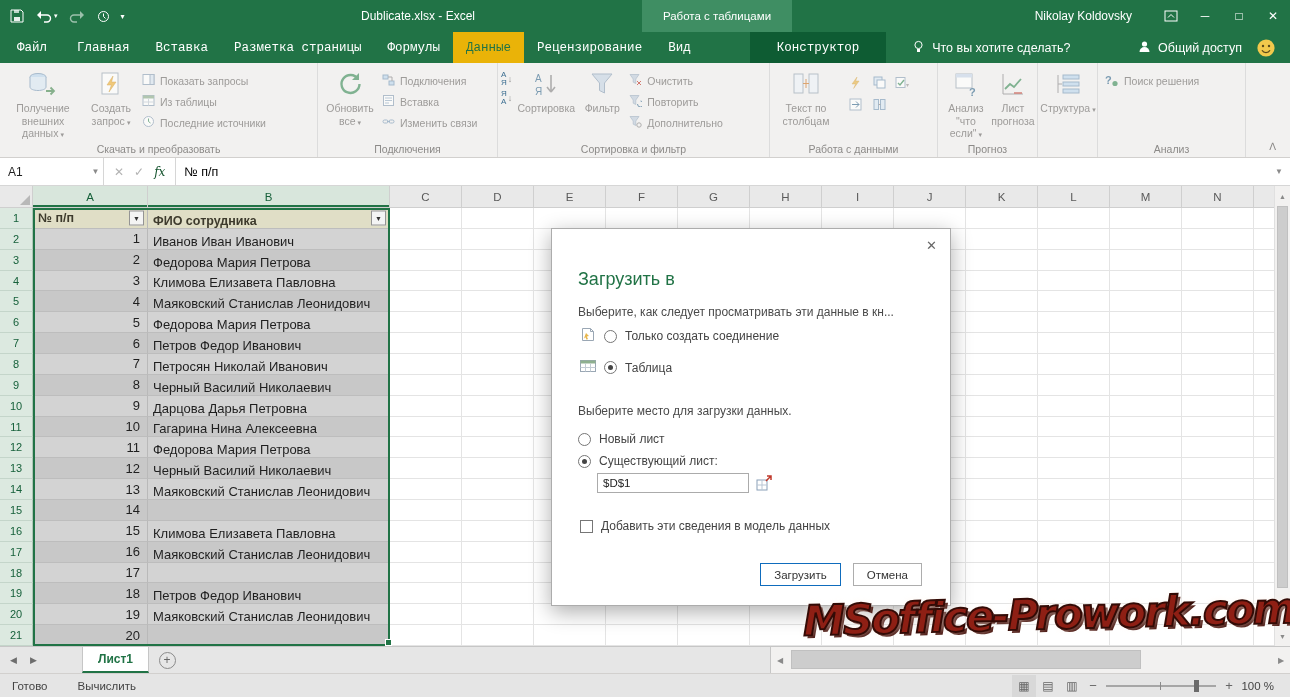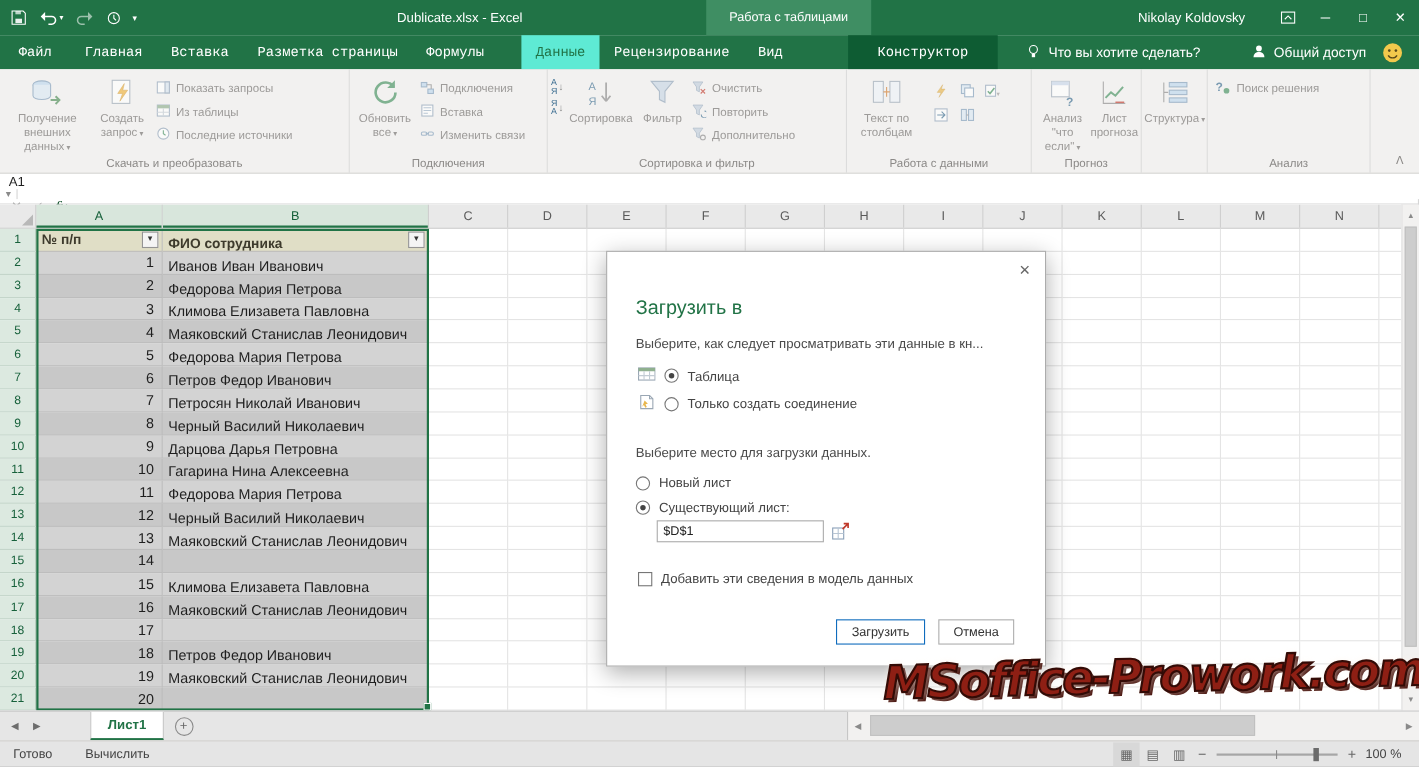--- a/index.html
+++ b/index.html
@@ -14,21 +14,21 @@
 .apptitle{position:absolute;left:418px;top:0;height:32px;display:flex;align-items:center;transform:translateX(-50%);font-size:12px;}
 .ctxheader{position:absolute;left:642px;top:0;width:150px;height:32px;background:#3f8e63;display:flex;align-items:center;justify-content:center;font-size:11.5px;}
 .tbright{position:absolute;right:0;top:0;height:32px;display:flex;align-items:center;}
 .username{font-size:12px;margin-right:22px;}
 .winbtn{width:34px;height:32px;display:flex;align-items:center;justify-content:center;font-size:12px;color:#fff;}
 
 
 .tabrow{position:absolute;left:0;top:32px;width:100%;height:31px;background:#217346;display:flex;align-items:stretch;color:#fff;font-size:12.5px;}
 .tab{display:flex;align-items:center;padding:0 13px;white-space:nowrap;font-family:Liberation Mono, monospace;}
 .tab.file{padding:0 17px;}
-.tab.active{background:#5eead4;color:#217346;margin-left:21px;}
+.tab.active{background:#eab308;color:#217346;}
 .tab.design{background:#0e5c33;margin-left:46px;padding:0 27px;}
 .tellme{display:flex;align-items:center;gap:7px;padding:0 10px;margin-left:16px;white-space:nowrap;}
 .tr-spacer{flex:1;}
 .share{display:flex;align-items:center;gap:7px;padding:0 8px;white-space:nowrap;}
 .smiley{display:flex;align-items:center;margin:0 14px 0 6px;}
 
 
 .ribbon{position:absolute;left:0;top:63px;width:100%;height:95px;background:#f2f1f0;border-bottom:1px solid #d2d0ce;display:flex;}
 .ribbon svg{opacity:.65;}
 .rgroup{position:relative;height:100%;border-right:1px solid #dcdcdc;display:flex;align-items:flex-start;padding:2px 2px 15px 3px;}
@@ -41,21 +41,21 @@
 .sortmini{display:flex;flex-direction:column;gap:3px;padding-top:6px;margin-right:2px;}
 .sortbtn{display:flex;align-items:center;font-size:8px;color:#3c6e91;line-height:1;gap:1px;}
 .sortbtn .lets{display:flex;flex-direction:column;}
 .sortbtn .arr{color:#8a8a8a;font-size:9px;}
 .icongrid{display:grid;grid-template-columns:repeat(3,24px);grid-auto-rows:22px;padding-top:6px;margin-left:4px;}
 .icbtn{display:flex;align-items:center;justify-content:center;}
 .ribbon-tail{flex:1;position:relative;}
 .collapse{position:absolute;right:14px;bottom:5px;color:#8c8a88;font-size:10px;}
 
 
-.fbar{position:absolute;left:0;top:158px;width:100%;height:28px;background:#fff;border-bottom:1px solid #d6d6d6;display:flex;align-items:stretch;font-size:12px;flex-direction:column;}
+.fbar{position:absolute;left:0;top:158px;width:100%;height:28px;background:#fff;border-bottom:1px solid #d6d6d6;display:flex;align-items:stretch;font-size:12px;}
 .namebox{width:88px;display:flex;align-items:center;padding-left:8px;color:#1f1f1f;}
 .nb-dd{width:16px;display:flex;align-items:center;justify-content:center;color:#8a8a8a;font-size:8px;border-right:1px solid #d6d6d6;}
 .fbtns{display:flex;align-items:center;gap:10px;padding:0 10px;border-right:1px solid #d6d6d6;}
 .fcancel,.fcheck{color:#b3b3b3;font-size:12px;}
 .ffx{color:#14532d;font-style:italic;font-family:"DejaVu Serif",serif;font-size:12px;}
 .fvalue{display:flex;align-items:center;padding-left:8px;color:#000;font-size:12.5px;flex:1;}
 .fexp{width:22px;display:flex;align-items:center;justify-content:center;color:#8a8a8a;font-size:8px;}
 
 
 .gridwrap{position:absolute;left:0;top:186px;width:1274px;height:460px;overflow:hidden;background:#fff;}
@@ -932,40 +932,40 @@
       </div>
       <span class="zoomin">+</span>
       <span class="zoomlabel">100 %</span>
     </div>
   </div>
 
   <div class="dialog">
     <button class="dlg-close">✕</button>
     <h1 class="dlg-title">Загрузить в</h1>
     <p class="dlg-desc">Выберите, как следует просматривать эти данные в кн...</p>
+    <div class="dlg-opt compact">
+      <span><svg width="16" height="15">
+            <path d="M2.5 1.5 h8 l3 3 v9 h-11 z" fill="#fff" stroke="#9aa7b4"></path>
+            <path d="M10.5 1.5 v3 h3" fill="none" stroke="#9aa7b4"></path>
+            <path d="M6 6 l3 3 -2.2.6 1.2 2.4 -1.4.7 -1.2-2.5 -1.6 1.6 z" fill="#e8b64c"></path>
+          </svg></span>
+      <span class="radio"></span>
+      <label>Только создать соединение</label>
+    </div>
     <div class="dlg-opt">
       <span><svg width="16" height="14">
             <rect x="0.5" y="1.5" width="15" height="11" fill="#fff" stroke="#9aa7b4"></rect>
             <rect x="0.5" y="1.5" width="15" height="3" fill="#8fb08f"></rect>
             <line x1="5.5" y1="4.5" x2="5.5" y2="12.5" stroke="#c3ccd4"></line>
             <line x1="10.5" y1="4.5" x2="10.5" y2="12.5" stroke="#c3ccd4"></line>
             <line x1="0.5" y1="8.5" x2="15.5" y2="8.5" stroke="#c3ccd4"></line>
           </svg></span>
       <span class="radio checked"></span>
       <label>Таблица</label>
     </div>
-    <div class="dlg-opt compact">
-      <span><svg width="16" height="15">
-            <path d="M2.5 1.5 h8 l3 3 v9 h-11 z" fill="#fff" stroke="#9aa7b4"></path>
-            <path d="M10.5 1.5 v3 h3" fill="none" stroke="#9aa7b4"></path>
-            <path d="M6 6 l3 3 -2.2.6 1.2 2.4 -1.4.7 -1.2-2.5 -1.6 1.6 z" fill="#e8b64c"></path>
-          </svg></span>
-      <span class="radio"></span>
-      <label>Только создать соединение</label>
-    </div>
     <p class="dlg-sub">Выберите место для загрузки данных.</p>
     <div class="dlg-opt plain">
       <span class="radio"></span>
       <label>Новый лист</label>
     </div>
     <div class="dlg-opt plain compact">
       <span class="radio checked"></span>
       <label>Существующий лист:</label>
     </div>
     <div class="dlg-rangerow">

